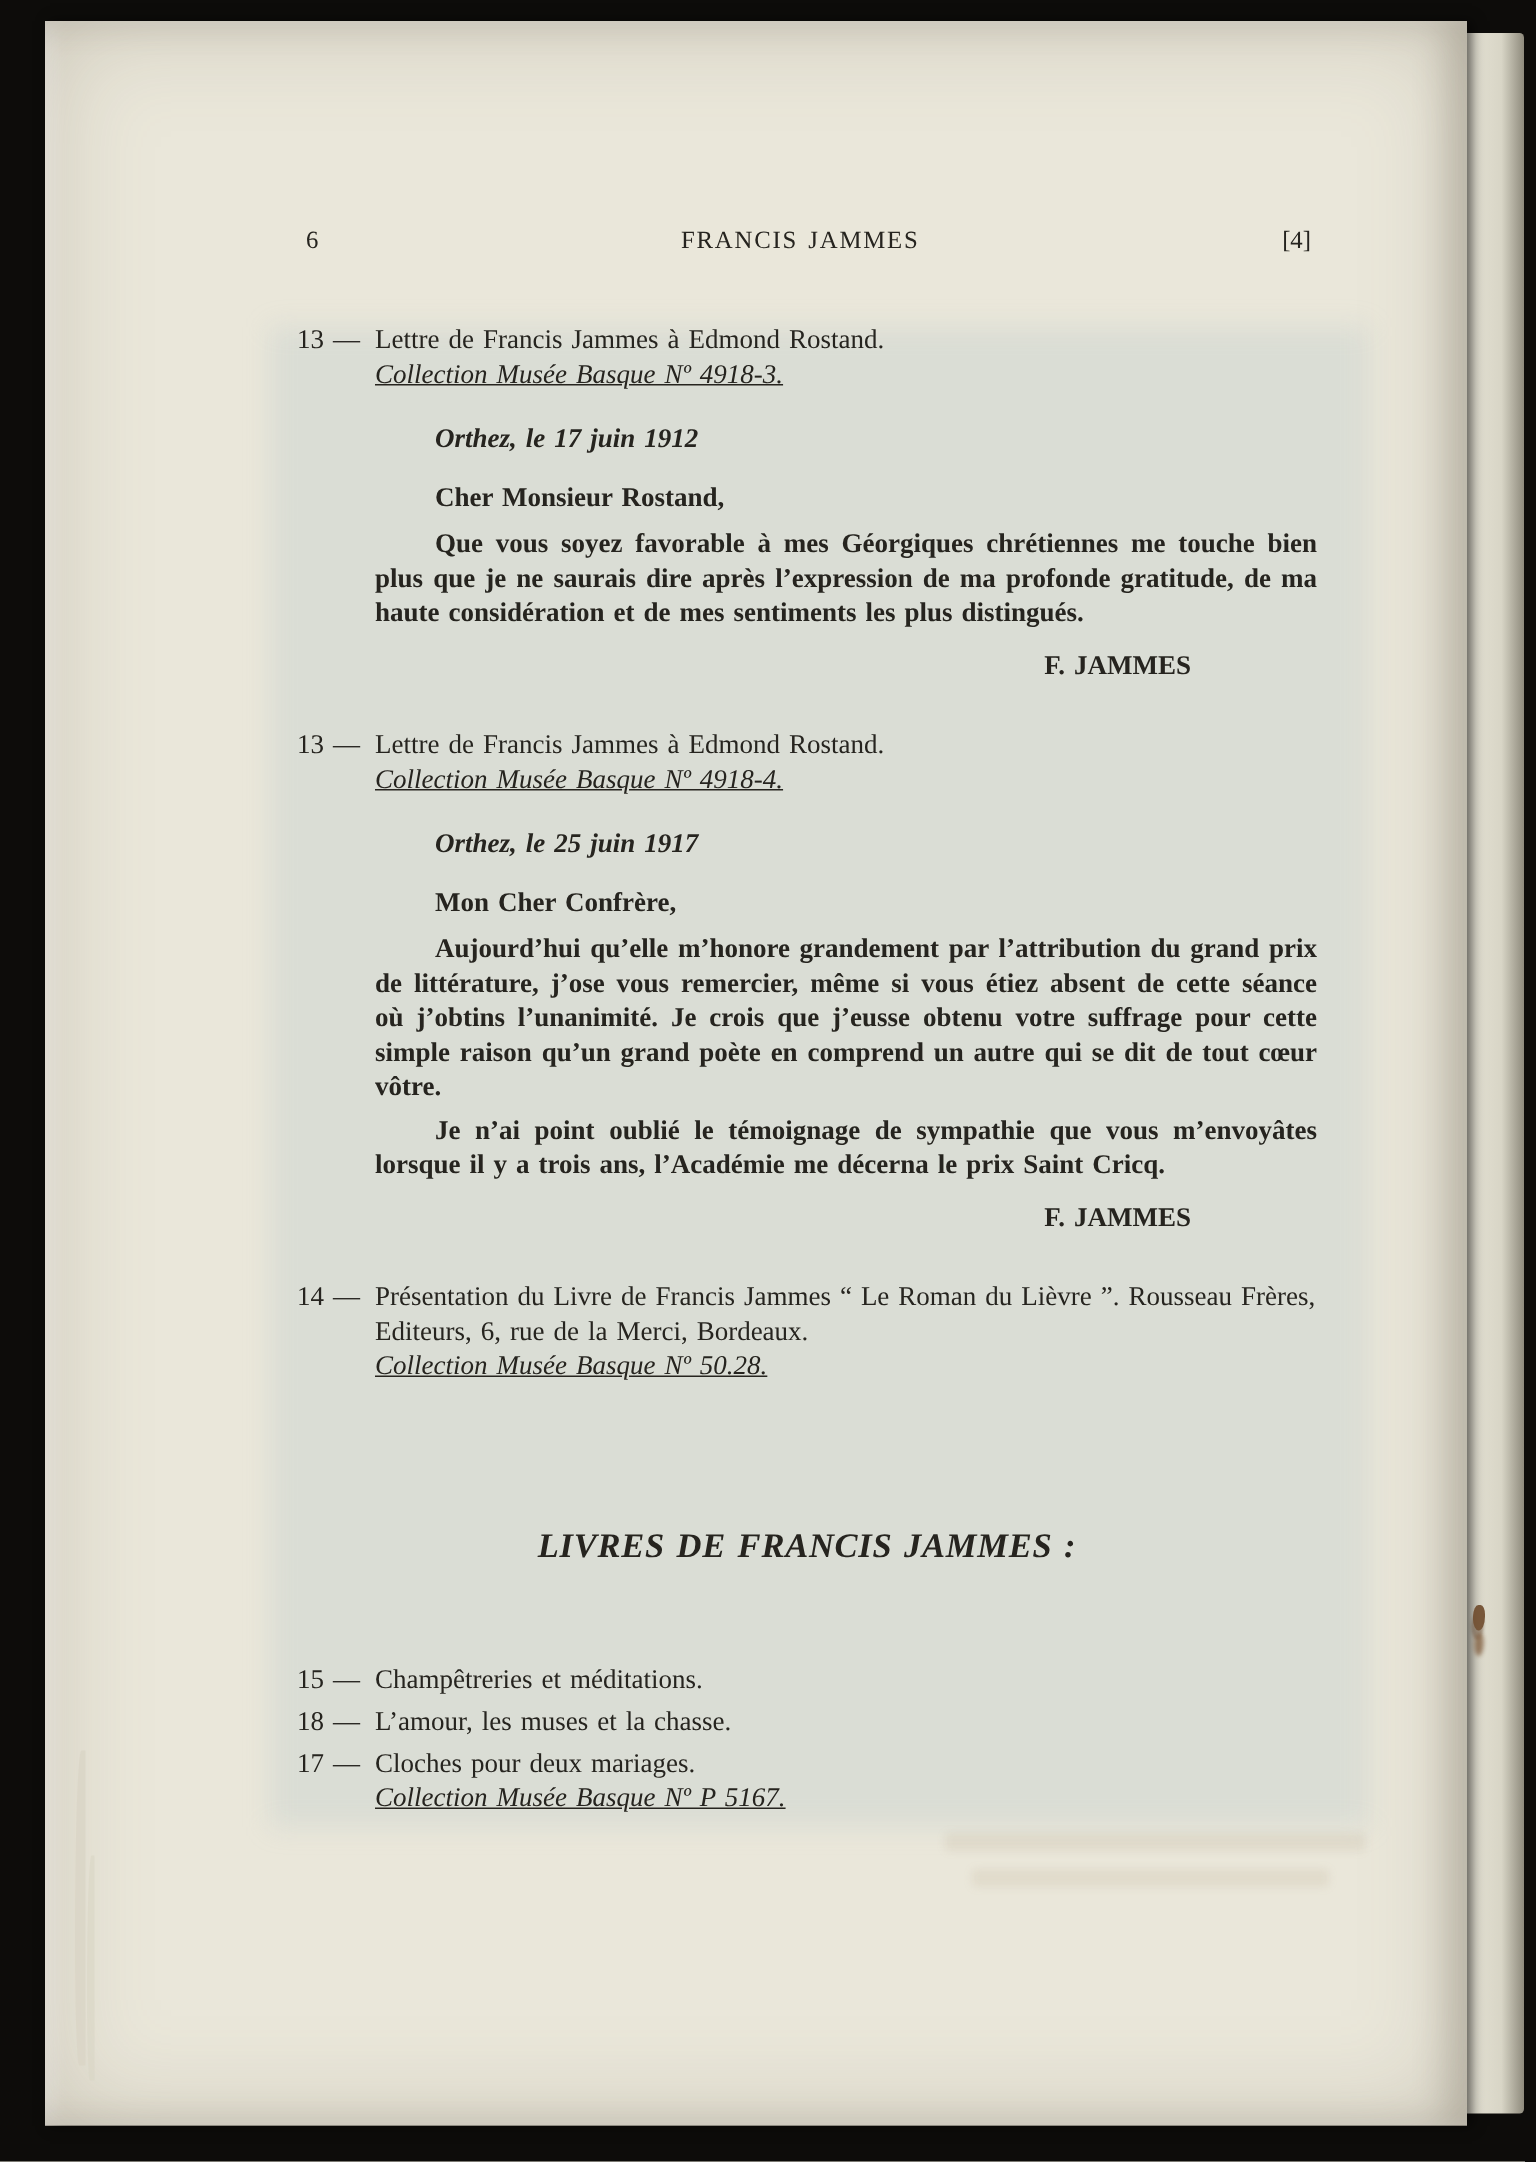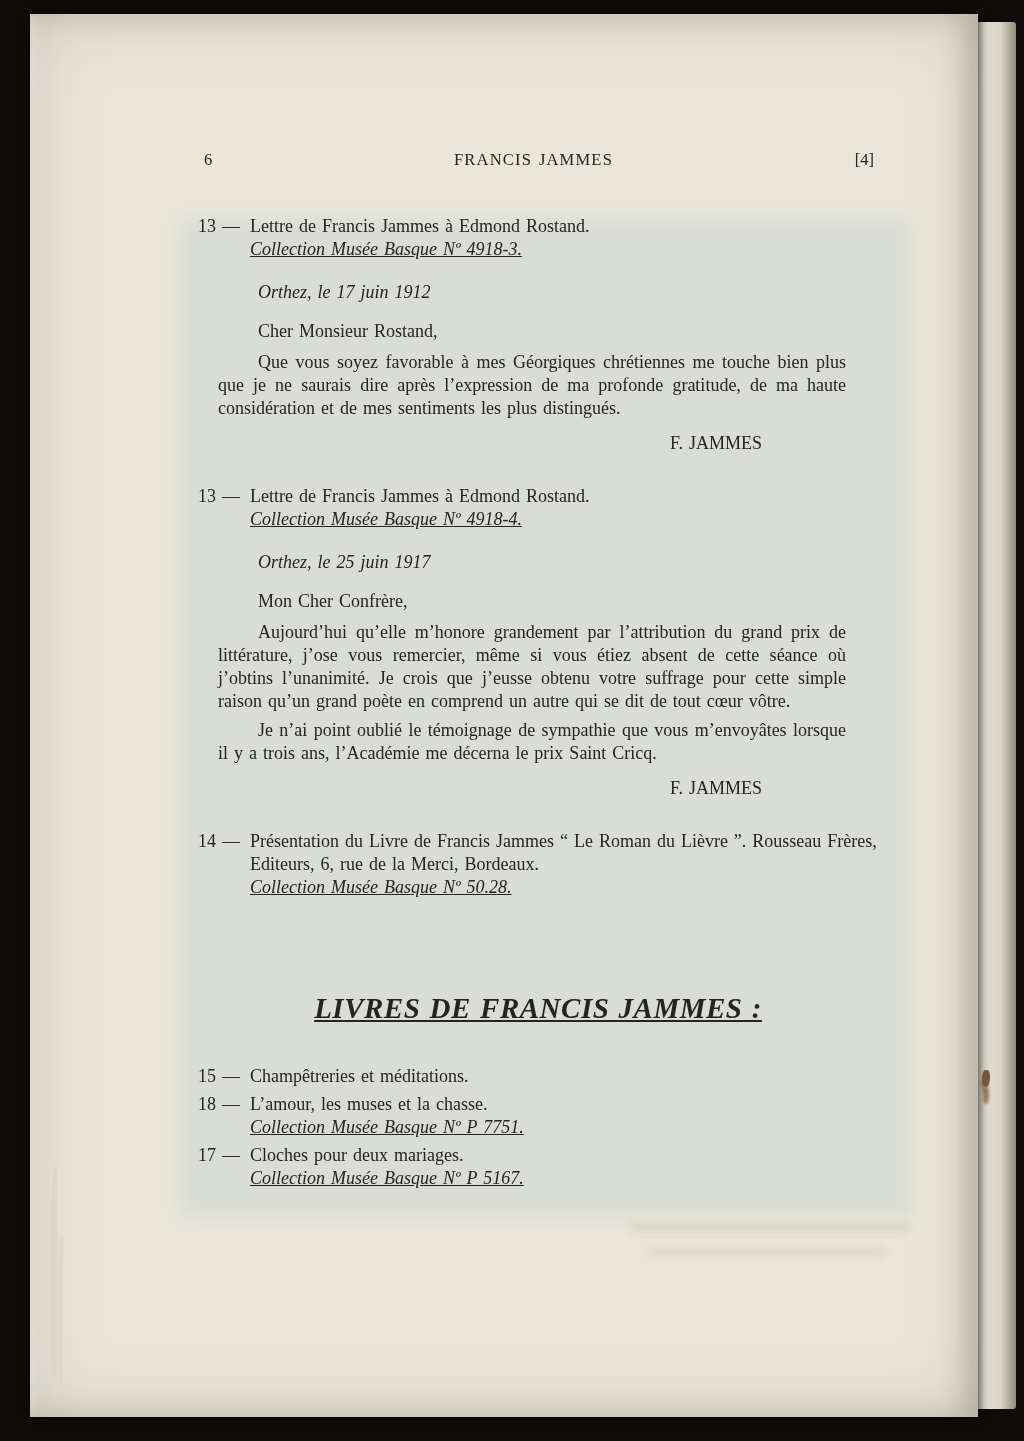--- a/index.html
+++ b/index.html
@@ -68,33 +68,32 @@
     width:680px; font-size:16.5px; margin-bottom:44px; padding:0 4px 0 6px;
   }
   .running-title { letter-spacing:1.2px; }
 
   .entry { width:680px; margin-bottom:30px; }
   .entry-head { display:flex; }
   .entry-label { flex:0 0 52px; }
   .entry-body { flex:1; }
   .collection { font-style:italic;text-decoration:underline; }
 
-  .letter { margin-left:20px; margin-top:20px; width:628px; }
+  .letter { margin-left:52px; margin-top:20px; width:628px;font-weight:bold; }
   .dateline { font-style:italic; margin-left:40px; margin-bottom:16px; }
   .salutation { margin-left:40px; margin-bottom:8px; }
   .letter p { text-indent:40px; text-align:justify; }
   .letter p + p { margin-top:6px; }
   .signature { text-align:right; padding-right:84px; margin-top:12px; }
 
   .section-heading {
     width:680px; text-align:center;
-    font-style:italic; font-size:29px; line-height:34px;
+    font-style:italic; font-size:23px; line-height:34px;
     letter-spacing:0.5px;
-    margin:92px 0 40px 0;
-    text-decoration:underline;
+    margin:92px 0 60px 0;
   }
 
   .book-entry { width:680px; margin-bottom:5px;justify-content:space-between; }
 </style>
 </head>
 <body>
 
 <div class="scan">
 
   <div class="page-behind"></div>
@@ -161,21 +160,20 @@
         <span class="entry-label">15 —</span>
         <div class="entry-body">
           <div>Champêtreries et méditations.</div>
         </div>
       </section>
 
       <section class="book-entry entry-head">
         <span class="entry-label">18 —</span>
         <div class="entry-body">
           <div>L’amour, les muses et la chasse.</div>
-          <div class="collection">Collection Musée Basque Nº P 7751.</div>
         </div>
       </section>
 
       <section class="book-entry entry-head">
         <span class="entry-label">17 —</span>
         <div class="entry-body">
           <div>Cloches pour deux mariages.</div>
           <div class="collection">Collection Musée Basque Nº P 5167.</div>
         </div>
       </section>

